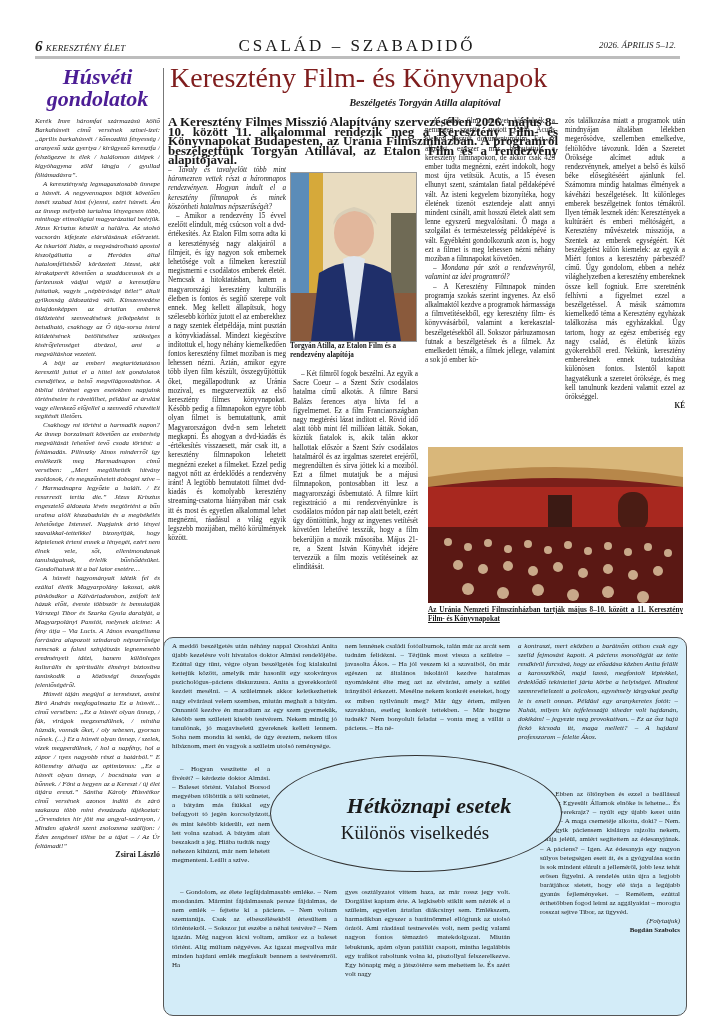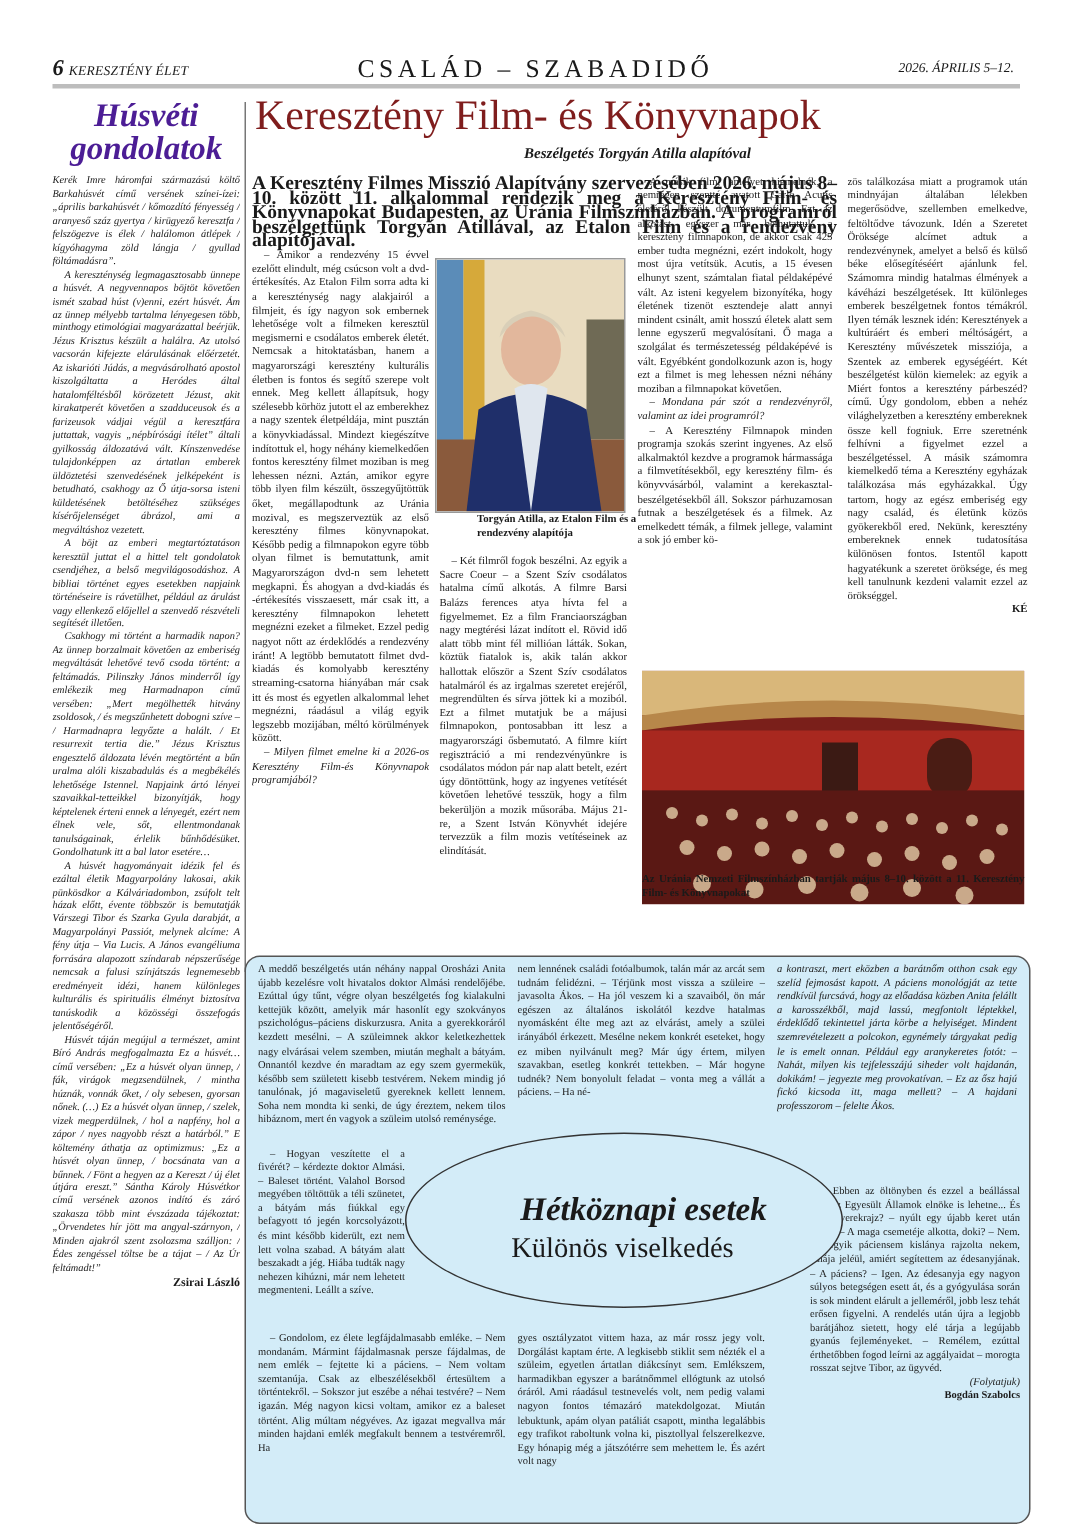--- a/index.html
+++ b/index.html
@@ -17,23 +17,23 @@
   .main-sub{left:170px;width:510px;top:97px;text-align:center;font-size:10px;font-weight:bold;font-style:italic;}
   .txt{font-size:7.2px;line-height:9.2px;text-align:justify;}
   .it{font-style:italic;}
   .lead{left:168px;top:117px;width:390px;font-weight:bold;font-size:13px;line-height:9.6px;text-align:justify;}
   .col-side{left:35px;top:117px;width:125px;}
   .col-a{left:168px;top:164px;width:118px;}
   .col-b-top{left:293px;top:348px;width:125px;}
   .col-c{left:425px;top:164px;width:130px;}
   .col-d{left:565px;top:117px;width:120px;}
   .photo1{left:290px;top:172px;width:125px;height:168px;overflow:hidden;border:1px solid #999;}
-  .cap1{left:290px;top:342px;width:128px;font-weight:bold;font-size:7.2px;line-height:9px;margin-left:28px;}
+  .cap1{left:290px;top:342px;width:128px;font-weight:bold;font-size:7.2px;line-height:9px;}
   .photo2{left:428px;top:447px;width:255px;height:156px;overflow:hidden;}
-  .cap2{left:428px;top:582px;width:255px;font-weight:bold;font-size:7.2px;line-height:9px;text-align:justify;}
+  .cap2{left:428px;top:606px;width:255px;font-weight:bold;font-size:7.2px;line-height:9px;text-align:justify;text-decoration:underline;}
   .sig{font-weight:bold;text-align:right;}
   .box{left:163px;top:637px;width:522px;height:377px;background:#d3ecf8;border:1.5px solid #555;border-radius:10px;}
   .bx-a{left:172px;top:642px;width:165px;}
   .bx-b{left:345px;top:642px;width:165px;}
   .bx-c{left:518px;top:642px;width:160px;font-style:italic;}
   .bx-a2{left:172px;top:763px;width:100px;}
   .bx-a3{left:172px;top:886px;width:165px;}
   .bx-b2{left:345px;top:886px;width:165px;}
   .bx-c2{left:518px;top:806px;width:160px;}
   .ellipse{left:270px;top:755px;width:290px;height:115px;border:1.5px solid #333;border-radius:50%;background:#d3ecf8;}
@@ -66,22 +66,22 @@
   <p>A húsvét hagyományait idézik fel és ezáltal életik Magyarpolány lakosai, akik pünkösdkor a Kálváriadombon, zsúfolt telt házak előtt, évente többször is bemutatják Várszegi Tibor és Szarka Gyula darabját, a Magyarpolányi Passiót, melynek alcíme: A fény útja – Via Lucis. A János evangéliuma forrására alapozott színdarab népszerűsége nemcsak a falusi színjátszás legnemesebb eredményeit idézi, hanem különleges kulturális és spirituális élményt biztosítva tanúskodik a közösségi összefogás jelentőségéről.</p>
   <p>Húsvét táján megújul a természet, amint Bíró András megfogalmazta Ez a húsvét…című versében: „Ez a húsvét olyan ünnep, / fák, virágok megzsendülnek, / mintha húznák, vonnák őket, / oly sebesen, gyorsan nőnek. (…) Ez a húsvét olyan ünnep, / szelek, vizek megperdülnek, / hol a napfény, hol a zápor / nyes nagyobb részt a határból.” E költemény áthatja az optimizmus: „Ez a húsvét olyan ünnep, / bocsánata van a bűnnek. / Fönt a hegyen az a Kereszt / új élet útjára ereszt.” Sántha Károly Húsvétkor című versének azonos indító és záró szakasza több mint évszázada tájékoztat: „Örvendetes hír jött ma angyal-szárnyon, / Minden ajakról szent zsolozsma szálljon: / Édes zengéssel töltse be a tájat – / Az Úr feltámadt!”</p>
   <div class="sig" style="font-style:normal;font-size:8px;">Zsirai László</div>
 </div>
 
 <div class="abs main-title">Keresztény Film- és Könyvnapok</div>
 <div class="abs main-sub">Beszélgetés Torgyán Atilla alapítóval</div>
 <div class="abs lead">A Keresztény Filmes Misszió Alapítvány szervezésében 2026. május 8–10. között 11. alkalommal rendezik meg a Keresztény Film- és Könyvnapokat Budapesten, az Uránia Filmszínházban. A programról beszélgettünk Torgyán Atillával, az Etalon Film és a rendezvény alapítójával.</div>
 
 <div class="abs col-a txt" style="top: 166px; max-height: 474px; overflow: hidden;">
+  <p class="noi it">– Tavaly és tavalyelőtt több mint háromezren vettek részt a háromnapos rendezvényen. Hogyan indult el a keresztény filmnapok és minek köszönheti hatalmas népszerűségét?</p>
   <p>– Amikor a rendezvény 15 évvel ezelőtt elindult, még csúcson volt a dvd-értékesítés. Az Etalon Film sorra adta ki a kereszténység nagy alakjairól a filmjeit, és így nagyon sok embernek lehetősége volt a filmeken keresztül megismerni e csodálatos emberek életét. Nemcsak a hitoktatásban, hanem a magyarországi keresztény kulturális életben is fontos és segítő szerepe volt ennek. Meg kellett állapítsuk, hogy szélesebb körhöz jutott el az emberekhez a nagy szentek életpéldája, mint pusztán a könyvkiadással. Mindezt kiegészítve indítottuk el, hogy néhány kiemelkedően fontos keresztény filmet moziban is meg lehessen nézni. Aztán, amikor egyre több ilyen film készült, összegyűjtöttük őket, megállapodtunk az Uránia mozival, es megszerveztük az első keresztény filmes könyvnapokat. Később pedig a filmnapokon egyre több olyan filmet is bemutattunk, amit Magyarországon dvd-n sem lehetett megkapni. És ahogyan a dvd-kiadás és -értékesítés visszaesett, már csak itt, a keresztény filmnapokon lehetett megnézni ezeket a filmeket. Ezzel pedig nagyot nőtt az érdeklődés a rendezvény iránt! A legtöbb bemutatott filmet dvd-kiadás és komolyabb keresztény streaming-csatorna hiányában már csak itt és most és egyetlen alkalommal lehet megnézni, ráadásul a világ egyik legszebb mozijában, méltó körülmények között.</p>
-  <p class="it">– Milyen filmet emelne ki a 2026-os Keresztény Film-és Könyvnapok programjából?</p>
 </div>
 
 <div class="abs photo1">
   <svg width="125" height="168" viewBox="0 0 125 168">
     <rect width="125" height="168" fill="#e9dcc0"></rect>
     <rect x="0" y="0" width="18" height="168" fill="#5b8cb8"></rect>
     <rect x="18" y="0" width="14" height="168" fill="#d6a93a"></rect>
     <rect x="100" y="40" width="25" height="80" fill="#6f6a55"></rect>
     <rect x="0" y="120" width="125" height="48" fill="#8a5a3c"></rect>
     <ellipse cx="63" cy="60" rx="20" ry="24" fill="#e2b79c"></ellipse>

